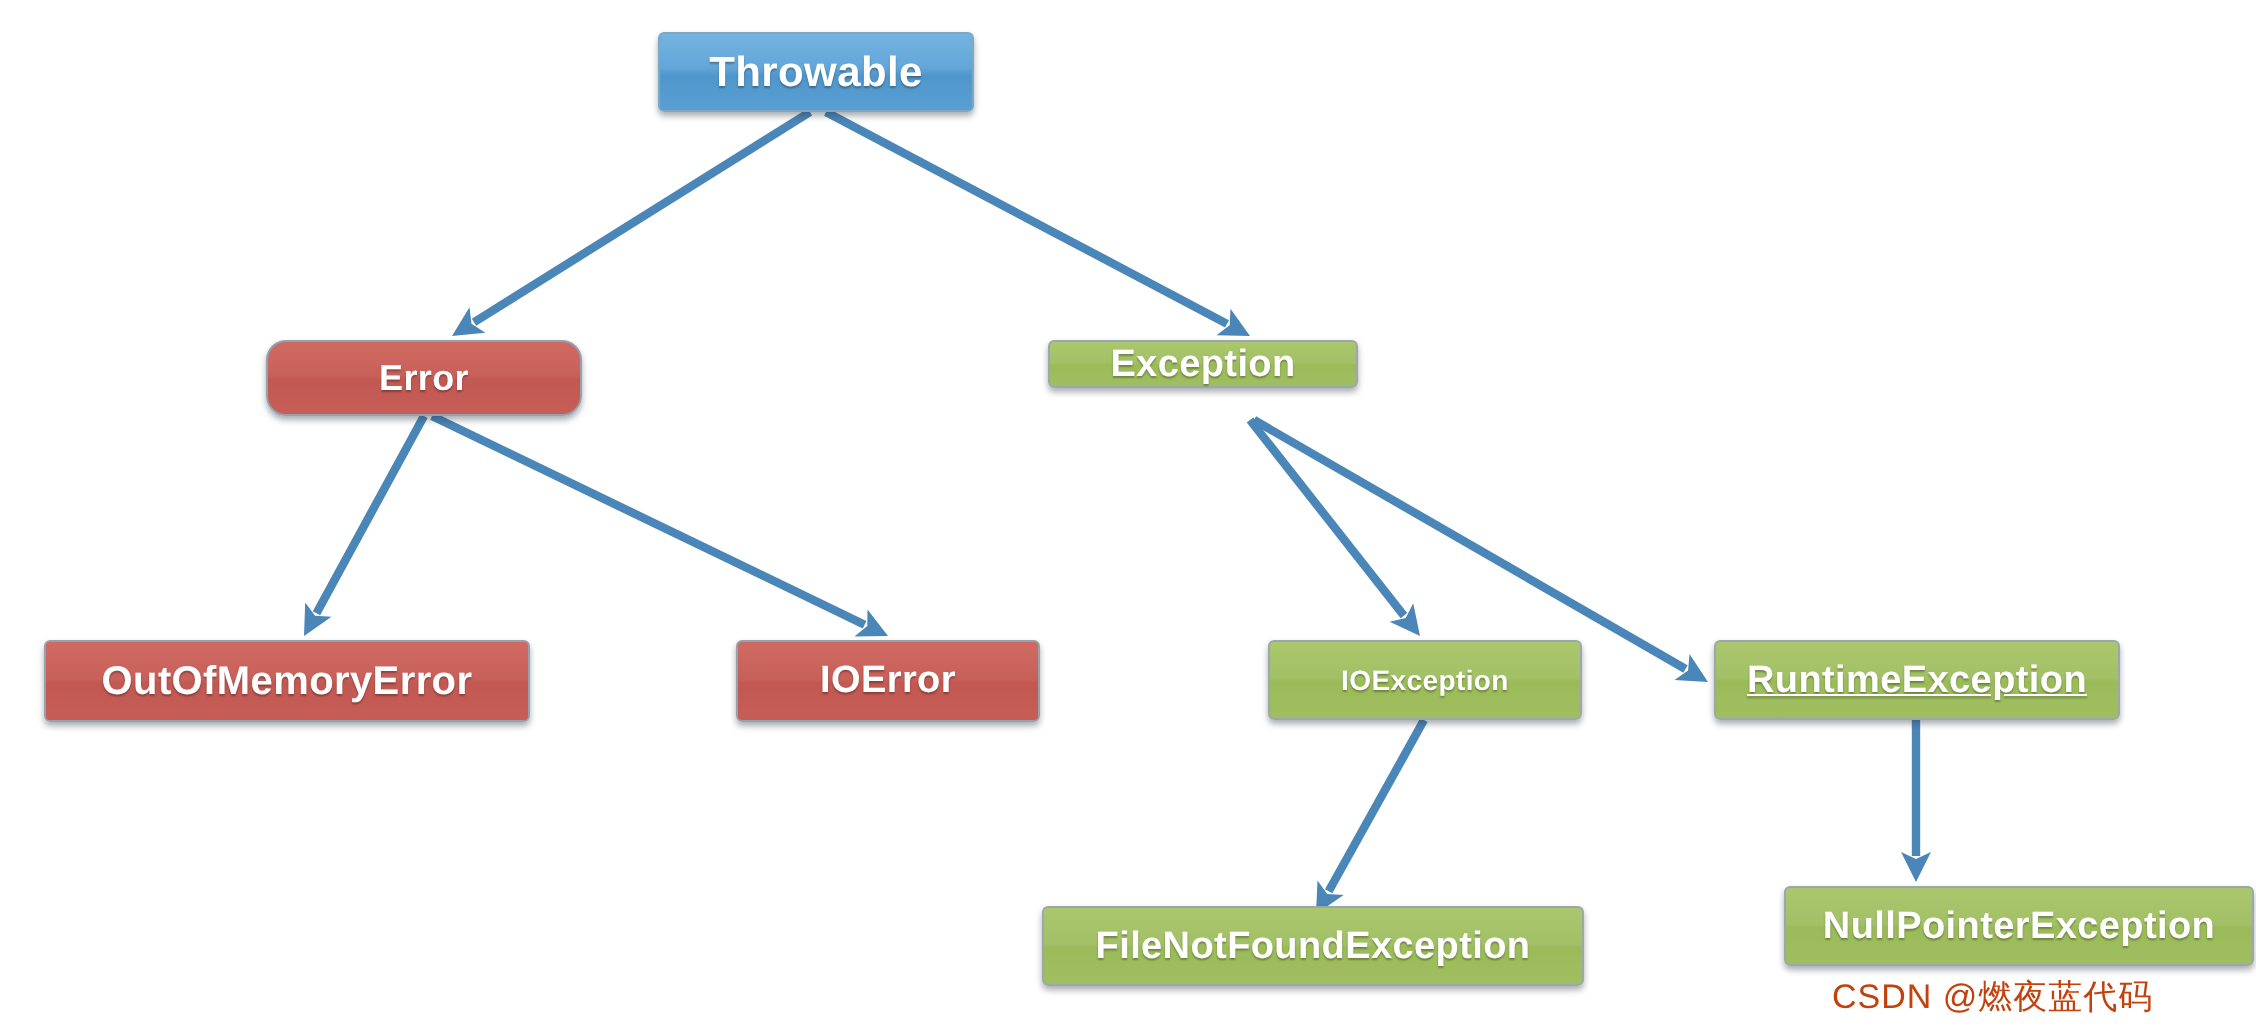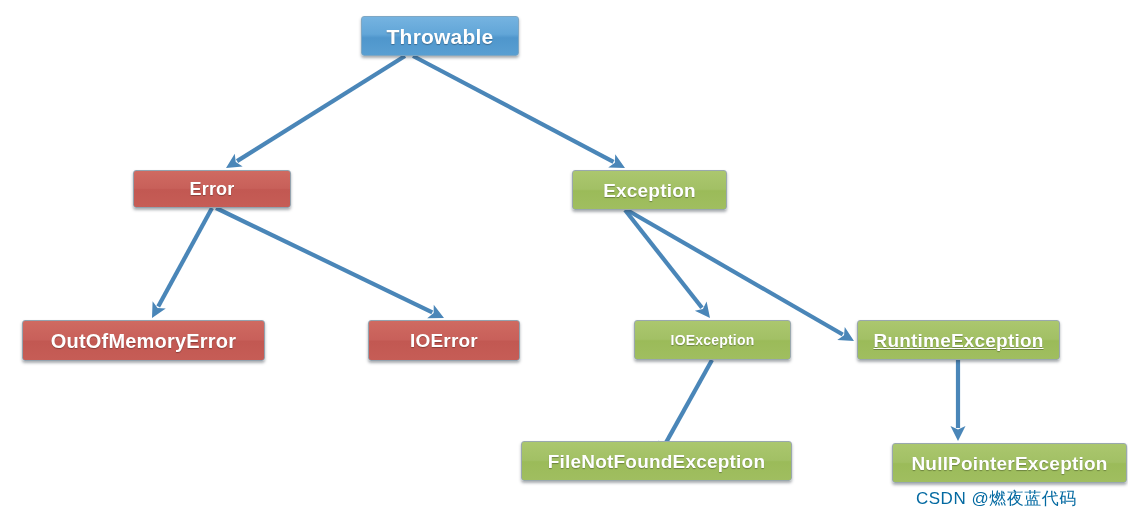--- a/index.html
+++ b/index.html
@@ -37,38 +37,37 @@
     font-weight: bold;
     letter-spacing: 0.2px;
     text-shadow: 0 1px 1px rgba(0,0,0,0.30);
     box-shadow: 0 2px 3px rgba(40,50,60,0.40);
     white-space: nowrap;
     z-index: 2;
   }
   .node.blue {
     background: linear-gradient(to bottom, #75b3e0 0%, #62a6d8 45%, #4f96cc 55%, #599fd2 100%);
     border-color: #7ea7c4;
-    margin-left: 32px;
   }
   .node.red {
     background: linear-gradient(to bottom, #cf6a61 0%, #c8605a 48%, #c25852 52%, #c65d56 100%);
     border-color: #93a2ae;
   }
   .node.green {
     background: linear-gradient(to bottom, #abc76e 0%, #a2c065 48%, #9bbb59 52%, #a0be60 100%);
     border-color: #9aa8ae;
   }
   .node-label {
     display: block;
     line-height: 1;
     pointer-events: none;
   }
   .watermark {
     position: absolute;
-    color: #0369a1;
+    color: #c2410c;
     font-size: 17px;
     white-space: nowrap;
     letter-spacing: 0.5px;
     user-select: none;
   }
   #wm-a { left: 916px; top: 487px; }
   #wm-b { left: 946px; top: 483px; font-size: 18px; color: #cccccc; }
 </style>
 </head>
 <body>
@@ -107,39 +106,39 @@
       <g>
         <line x1="958" y1="360" x2="958" y2="428" stroke="#4a86b8" stroke-width="4.2" stroke-linecap="butt"></line>
         <polygon points="958,441 950.5,426 958,429.5 965.5,426" fill="#4a86b8"></polygon>
       </g>
     </svg>
 
   <div id="node-layer">
       <div class="node blue" style="left: 329px; top: 16px; width: 158px; height: 40px; font-size: 21px;">
         <span class="node-label">Throwable</span>
       </div>
-      <div class="node red" style="left: 133px; top: 170px; width: 158px; height: 38px; font-size: 18px;">
+      <div class="node red" style="left: 133px; top: 170px; width: 158px; height: 38px; font-size: 18px; border-radius: 10px;">
         <span class="node-label">Error</span>
       </div>
-      <div class="node green" style="left: 572px; top: 170px; width: 155px; height: 40px; font-size: 19px;">
+      <div class="node green" style="left: 524px; top: 170px; width: 155px; height: 24px; font-size: 19px;">
         <span class="node-label">Exception</span>
       </div>
       <div class="node red" style="left: 22px; top: 320px; width: 243px; height: 41px; font-size: 20px; justify-content: center;">
         <span class="node-label">OutOfMemoryError</span>
       </div>
       <div class="node red" style="left: 368px; top: 320px; width: 152px; height: 41px; font-size: 19px;">
         <span class="node-label">IOError</span>
       </div>
       <div class="node green" style="left: 634px; top: 320px; width: 157px; height: 40px; font-size: 14px;">
         <span class="node-label">IOException</span>
       </div>
       <div class="node green" style="left: 857px; top: 320px; width: 203px; height: 40px; font-size: 19px; text-decoration: underline;">
         <span class="node-label">RuntimeException</span>
       </div>
-      <div class="node green" style="left: 521px; top: 441px; width: 271px; height: 40px; font-size: 19px;">
+      <div class="node green" style="left: 521px; top: 453px; width: 271px; height: 40px; font-size: 19px;">
         <span class="node-label">FileNotFoundException</span>
       </div>
       <div class="node green" style="left: 892px; top: 443px; width: 235px; height: 40px; font-size: 19px;">
         <span class="node-label">NullPointerException</span>
       </div>
     </div>
 
   <div class="watermark" id="wm-a">CSDN @燃夜蓝代码</div>
 
 </div>

